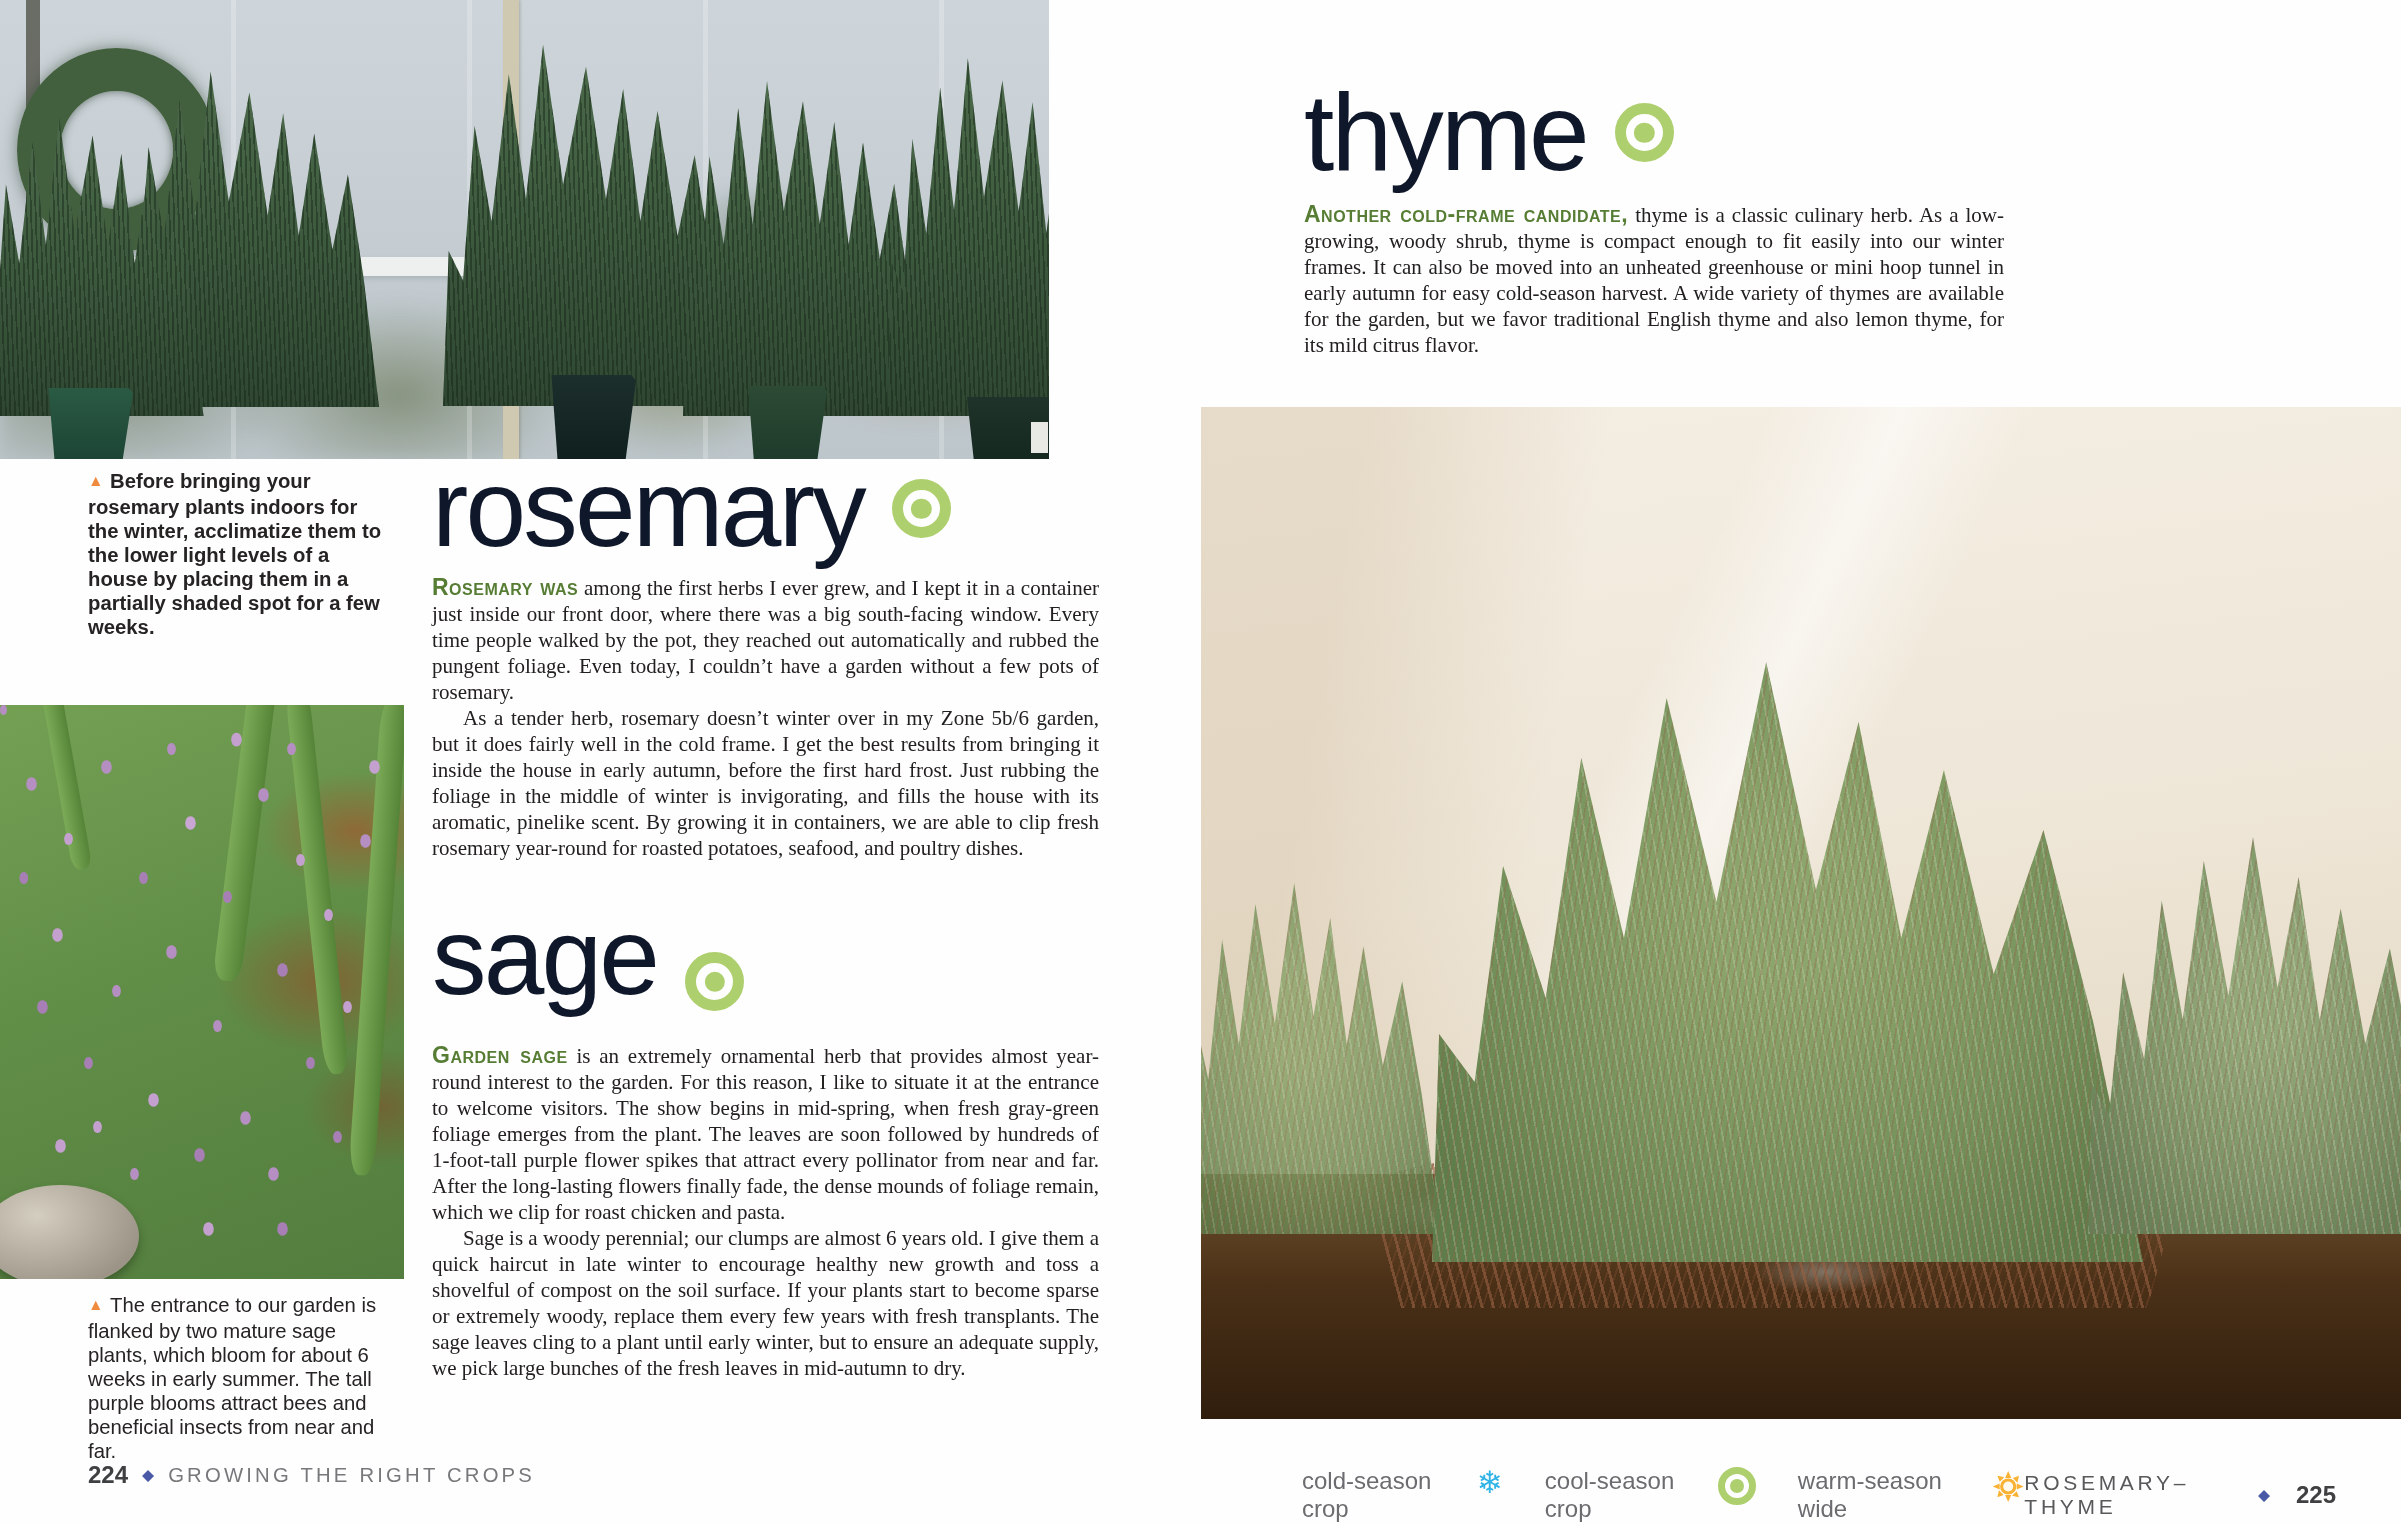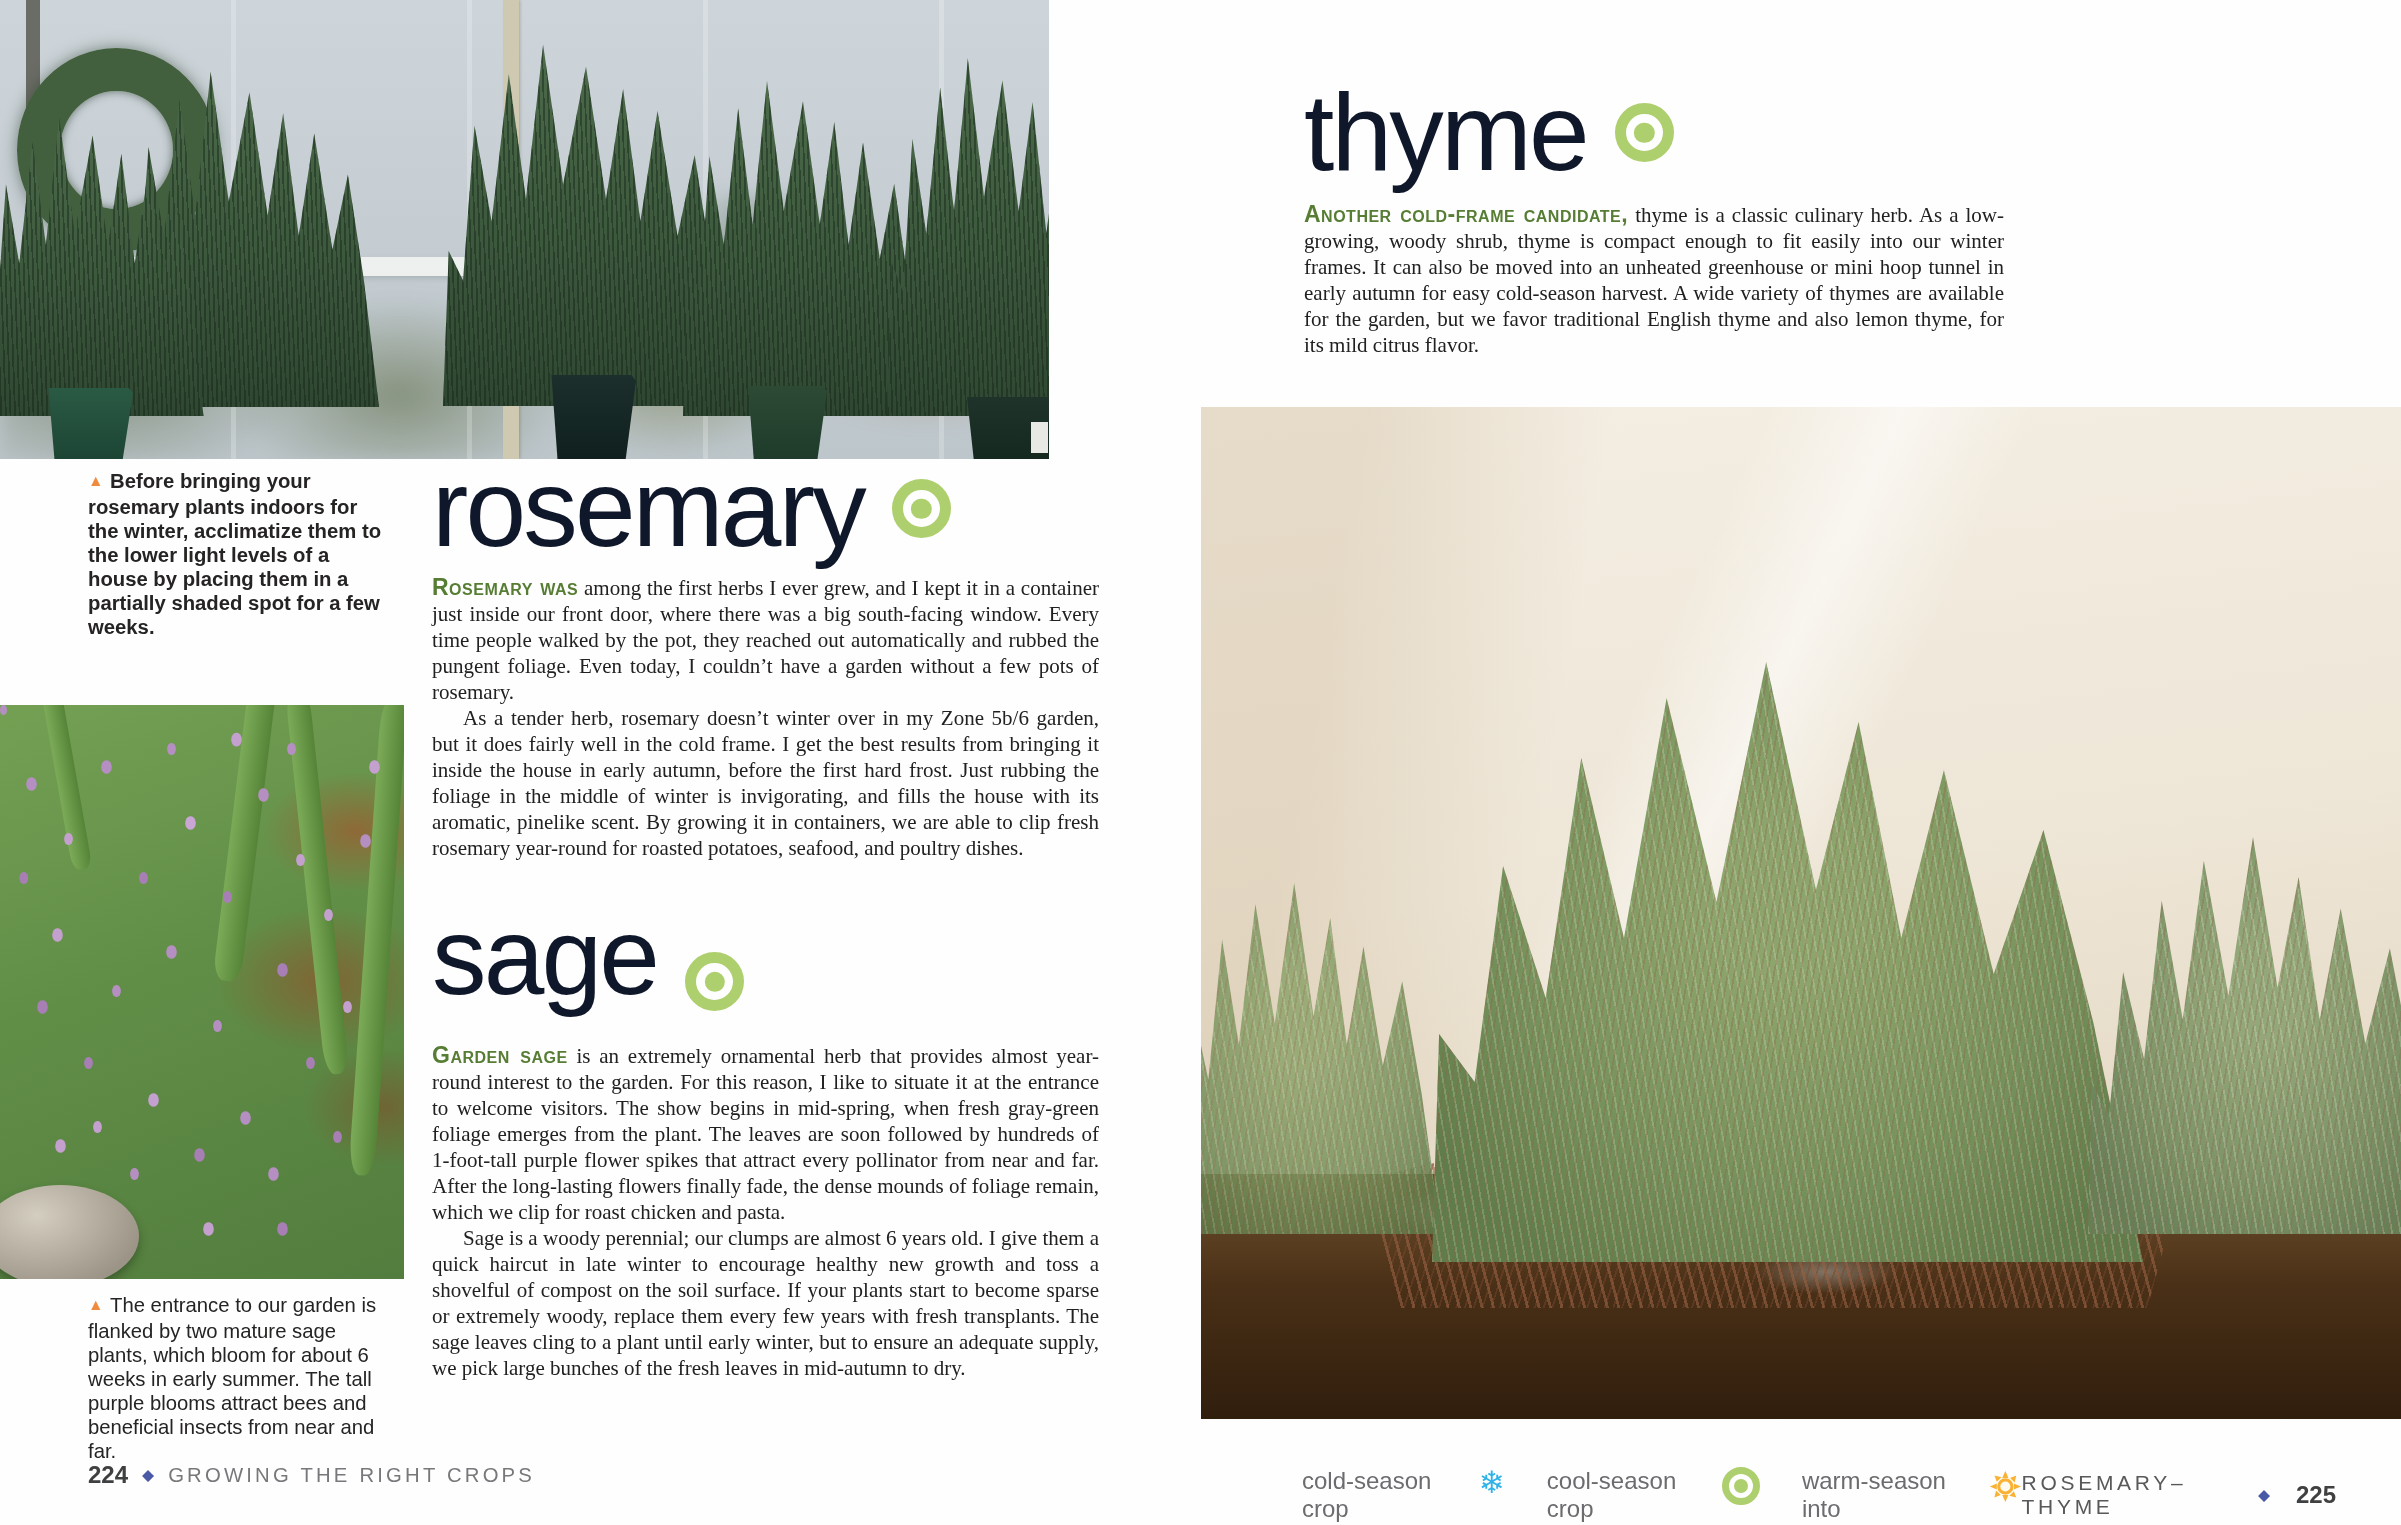--- a/index.html
+++ b/index.html
@@ -206,21 +206,21 @@
     <div class="legend">
       <div class="legend-item">
         <span>cold-season crop</span>
         <span class="snowflake">❄</span>
       </div>
       <div class="legend-item">
         <span>cool-season crop</span>
         <span class="cool-icon-sm"></span>
       </div>
       <div class="legend-item">
-        <span>warm-season into</span>
+        <span>warm-season wide</span>
         <svg width="39" height="39" viewBox="0 0 42 42">
           <g fill="#f9b233">
             <path d="M21 1 L25 10 L17 10 Z"></path>
             <path d="M21 41 L25 32 L17 32 Z"></path>
             <path d="M1 21 L10 17 L10 25 Z"></path>
             <path d="M41 21 L32 17 L32 25 Z"></path>
             <path d="M7 7 L16 9 L10 15 Z"></path>
             <path d="M35 7 L33 16 L27 10 Z"></path>
             <path d="M7 35 L9 26 L15 32 Z"></path>
             <path d="M35 35 L26 33 L32 27 Z"></path>

